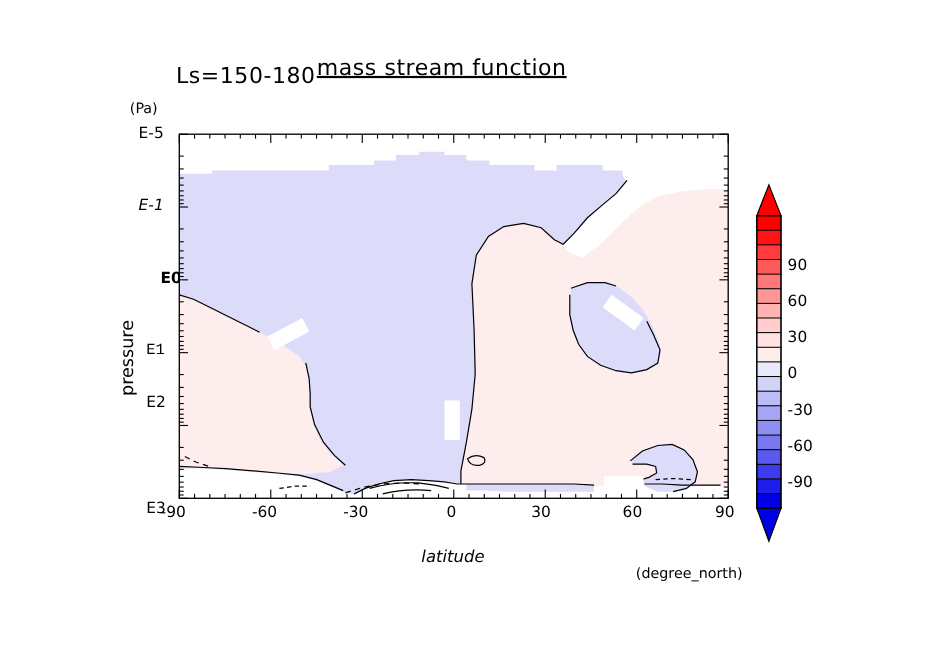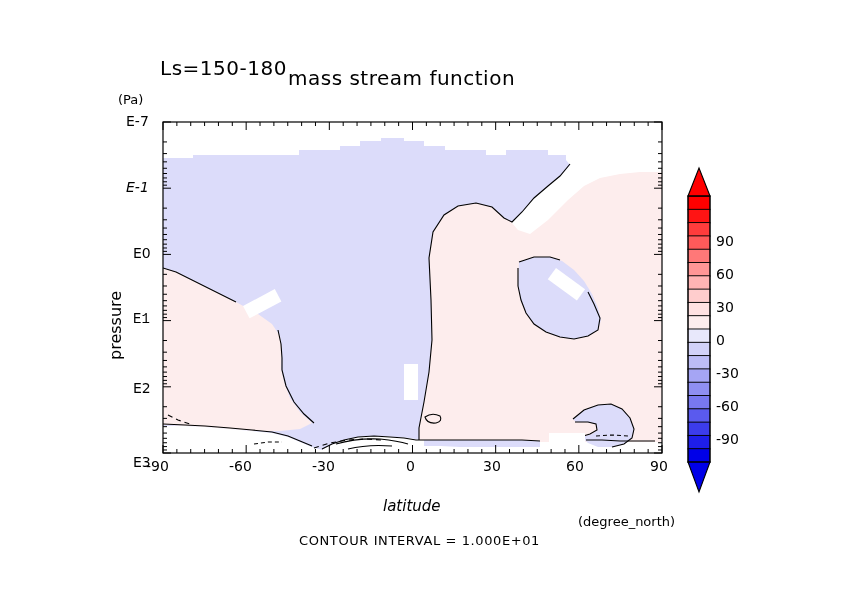--- a/index.html
+++ b/index.html
@@ -21,36 +21,35 @@
     position:absolute;font-size:16px;color:#000;
     transform-origin:0 0;transform:rotate(-90deg);
   }
 </style>
 </head>
 <body>
 
 <div class="fig">
 
   <div class="txt t-title" style="left:160px;top:56px;">Ls=150-180</div>
-  <div class="txt t-title" style="left:288px;top:66px;">mass stream function</div>
+  <div class="txt t-title" style="left:288px;top:49px;text-decoration:underline;">mass stream function</div>
 
   <div class="txt t-unit" style="left:118px;top:92px;">(Pa)</div>
 
   <div class="vlabel" style="left:106px;top:360px;">pressure</div>
 
   <div class="txt t-axlabel" style="left:383px;top:497px;font-style:italic;">latitude</div>
   <div class="txt t-unit" style="left:578px;top:474px;margin-top:40px;">(degree_north)</div>
 
-  <div class="txt t-foot" style="left:299px;top:533px;">CONTOUR INTERVAL =  1.000E+01</div>
-
-  <div class="txt t-tick" style="left:126px;top:113px;">E-7</div>
+
+  <div class="txt t-tick" style="left:126px;top:113px;">E-5</div>
   <div class="txt t-tick" style="left:126px;top:179px;font-style:italic;">E-1</div>
-  <div class="txt t-tick" style="left:133px;top:245px;">E0</div>
+  <div class="txt t-tick" style="left:146px;top:245px;font-weight:bold;">E0</div>
   <div class="txt t-tick" style="left:133px;top:311px;font-family:Liberation Mono, monospace;">E1</div>
-  <div class="txt t-tick" style="left:133px;top:380px;">E2</div>
+  <div class="txt t-tick" style="left:133px;top:358px;">E2</div>
   <div class="txt t-tick" style="left:133px;top:454px;">E3</div>
 
   <div class="txt t-tick" style="left:146px;top:458px;">-90</div>
   <div class="txt t-tick" style="left:229px;top:458px;">-60</div>
   <div class="txt t-tick" style="left:312px;top:458px;">-30</div>
   <div class="txt t-tick" style="left:406px;top:458px;">0</div>
   <div class="txt t-tick" style="left:483px;top:458px;">30</div>
   <div class="txt t-tick" style="left:566px;top:458px;">60</div>
   <div class="txt t-tick" style="left:650px;top:458px;">90</div>
 

